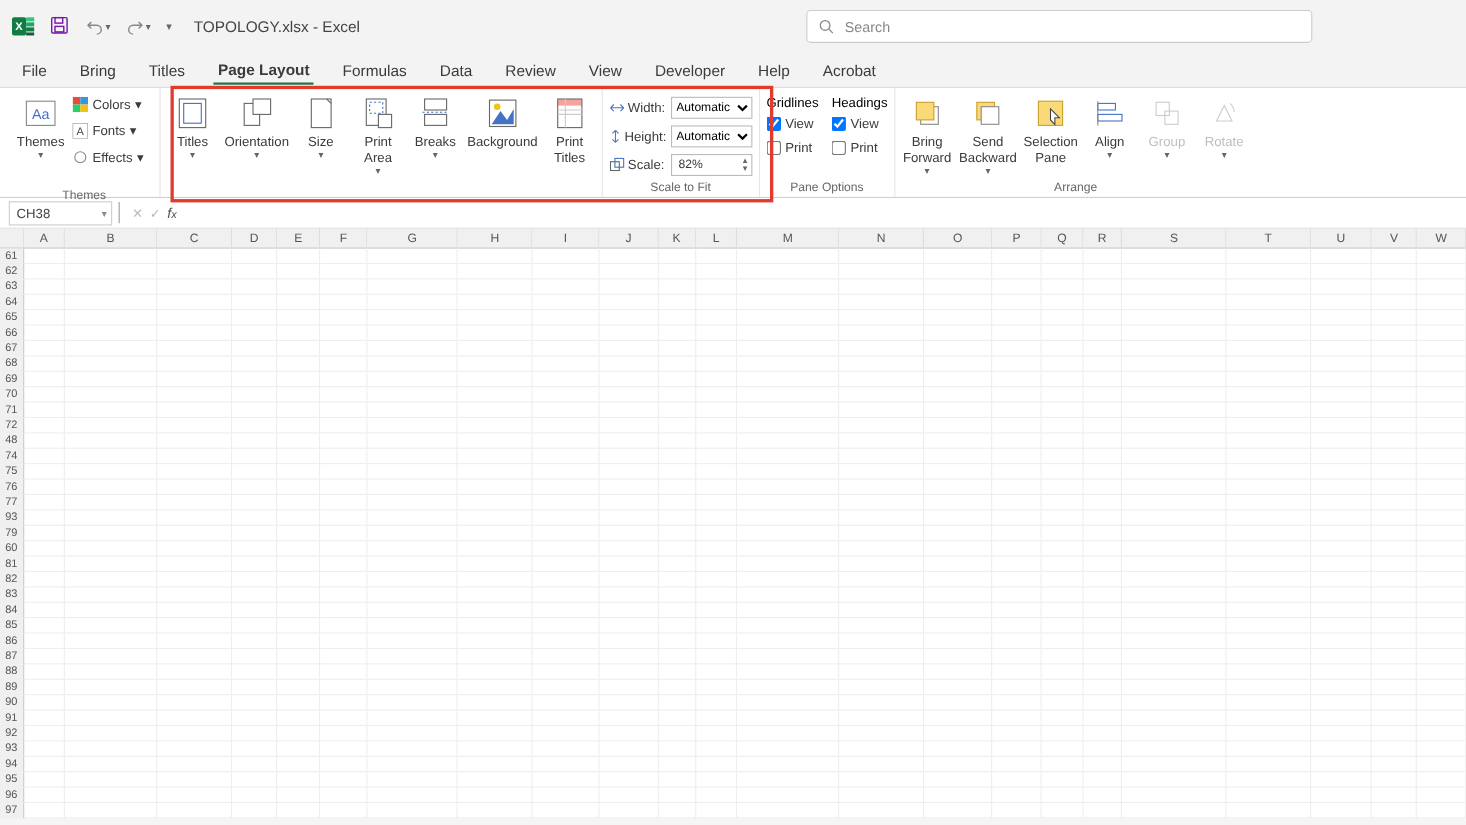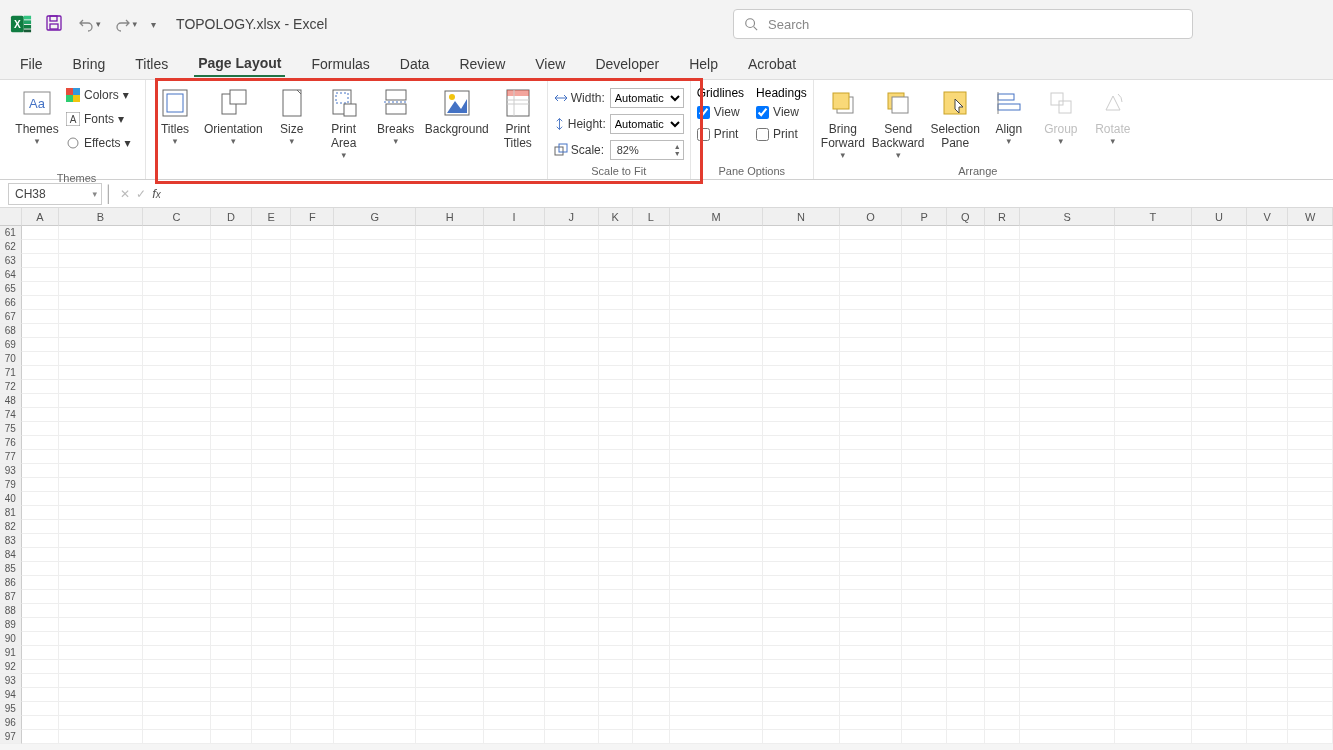--- a/index.html
+++ b/index.html
@@ -917,21 +917,21 @@
         <div class="cell" style="width: 50px;"></div>
         <div class="cell" style="width: 42px;"></div>
         <div class="cell" style="width: 40px;"></div>
         <div class="cell" style="width: 106px;"></div>
         <div class="cell" style="width: 86px;"></div>
         <div class="cell" style="width: 62px;"></div>
         <div class="cell" style="width: 46px;"></div>
         <div class="cell" style="width: 50px;"></div>
       </div>
       <div class="row">
-        <div class="rh">40</div>
+        <div class="rh">60</div>
         <div class="cell" style="width: 42px;"></div>
         <div class="cell" style="width: 94px;"></div>
         <div class="cell" style="width: 76px;"></div>
         <div class="cell" style="width: 46px;"></div>
         <div class="cell" style="width: 44px;"></div>
         <div class="cell" style="width: 48px;"></div>
         <div class="cell" style="width: 92px;"></div>
         <div class="cell" style="width: 76px;"></div>
         <div class="cell" style="width: 68px;"></div>
         <div class="cell" style="width: 60px;"></div>

